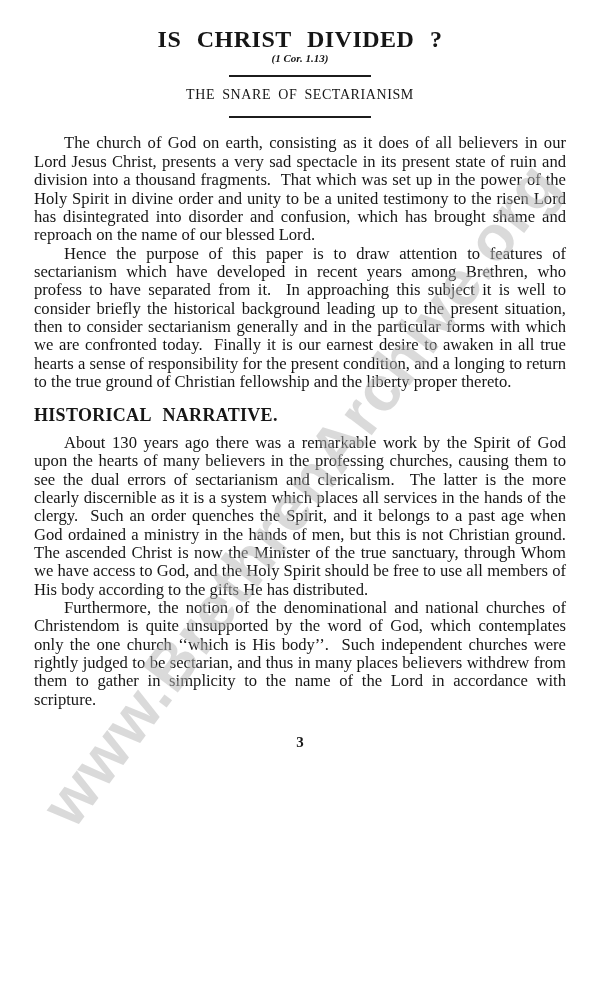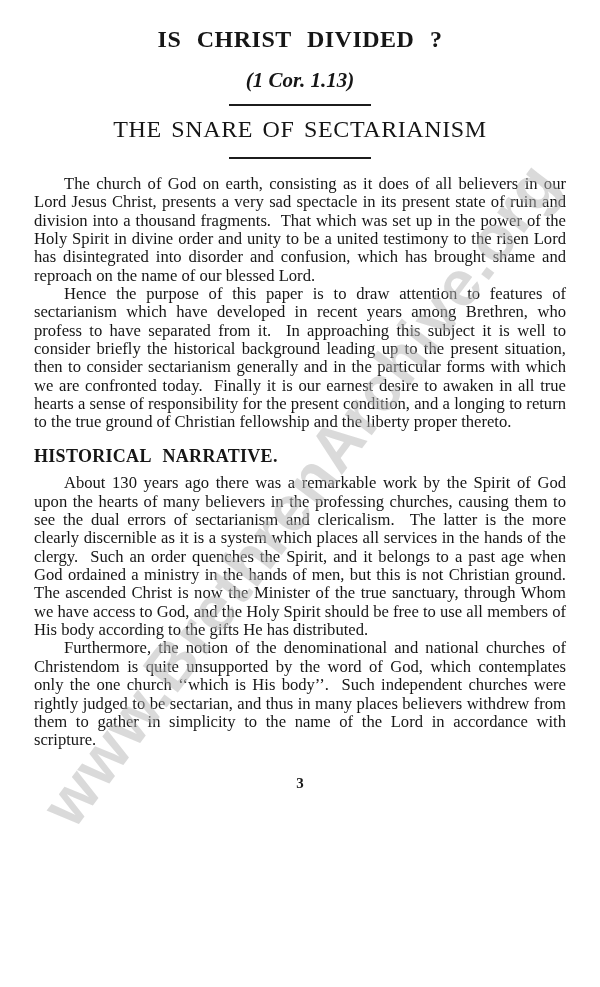--- a/index.html
+++ b/index.html
@@ -18,36 +18,36 @@
   .title {
     margin: 0;
     font-size: 24px;
     line-height: 1.1;
     font-weight: bold;
     text-align: center;
     word-spacing: 9px;
     letter-spacing: 0.5px;
   }
   .reference {
-    margin-top: 16px;
-    font-size: 21px;
+    margin-top: 0;
+    font-size: 11px;
     font-style: italic;
     font-weight: bold;
     text-align: center;
   }
   .rule {
     width: 142px;
     height: 0;
     border: none;
     border-top: 2px solid #1c1c1c;
     margin: 11px auto 0 auto;
   }
   .snare-heading {
     margin: 10px 0 0 0;
-    font-size: 24px;
+    font-size: 14px;
     line-height: 1.15;
     font-weight: normal;
     text-align: center;
     letter-spacing: 0.6px;
     word-spacing: 3px;
   }
   .rule-2 { margin-top: 13px; }
   .body-para {
     margin: 0;
     text-align: justify;

